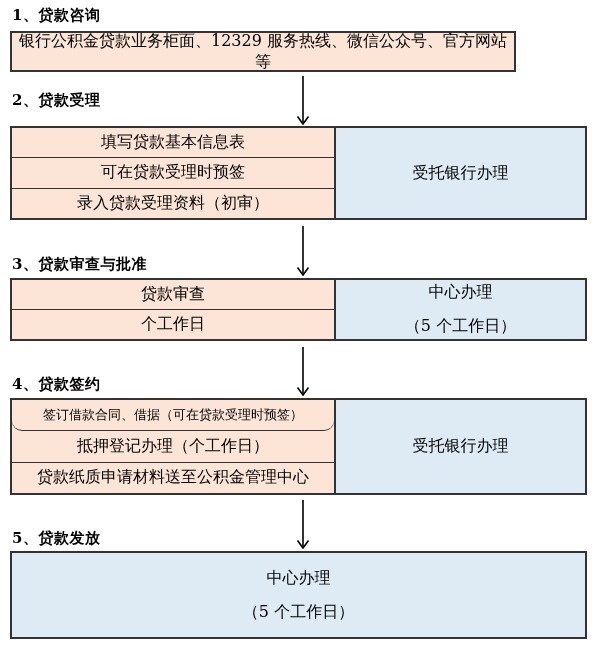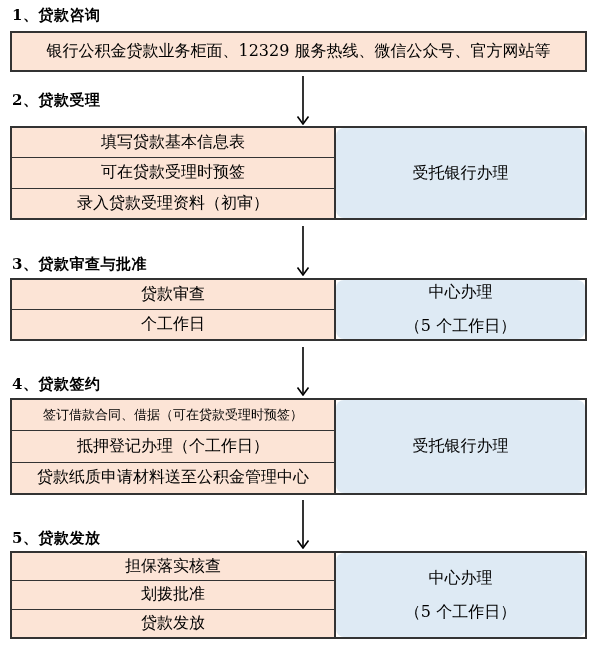--- a/index.html
+++ b/index.html
@@ -6,46 +6,46 @@
   .canvas{
     position:relative;width:600px;height:650px;background:var(--background,#ffffff);
     font-family:"DejaVu Serif","Liberation Serif",serif;color:var(--text,#000);
     overflow:hidden;
   }
   .heading{
     position:absolute;left:12px;font-size:15px;font-weight:bold;
     white-space:nowrap;letter-spacing:0.5px;
   }
   .flow-box{
-    position:absolute;left:10px;width:577px;box-sizing:border-box;
+    position:absolute;left:10px;width:506px;box-sizing:border-box;
     border:2px solid var(--border,#333);background:var(--step-fill,#fce4d6);
     display:flex;align-items:center;justify-content:center;
     font-size:16px;text-align:center;
   }
   .flow-table{
     position:absolute;left:10px;width:577px;box-sizing:border-box;
     border:2px solid var(--border,#333);display:flex;align-items:stretch;
   }
   .steps-col{
     width:324px;box-sizing:border-box;background:var(--step-fill,#fce4d6);
     border-right:2px solid var(--border,#333);
     display:flex;flex-direction:column;
   }
   .step-row{
     flex:1;display:flex;align-items:center;justify-content:center;
     font-size:16px;text-align:center;
     border-bottom:1.5px solid var(--border,#333);
     padding:0 11px;box-sizing:border-box;
   }
   .step-row:last-child{border-bottom:none;}
-  .step-row.small{font-size:13px;}
+  .step-row.small{font-size:13px;border-radius:10px;}
   .handler-col{
     flex:1;background:var(--handler-fill,#deeaf4);
     display:flex;flex-direction:column;align-items:center;justify-content:center;
-    row-gap:13px;font-size:16px;text-align:right;border-radius:8px;
+    row-gap:13px;font-size:16px;text-align:right;
   }
   .arrow{position:absolute;left:295px;}
 </style>
 </head>
 <body>
 
 <div class="canvas">
 
   <div class="heading" style="top:6px">1、贷款咨询</div>
   <div class="flow-box" style="top:31px;height:41px">银行公积金贷款业务柜面、12329 服务热线、微信公众号、官方网站等</div>
@@ -101,24 +101,19 @@
     </div>
   </div>
 
   <svg class="arrow" style="top:500px" width="16" height="49" viewBox="0 0 16 49">
     <line x1="8" y1="0" x2="8" y2="46.5" stroke="#000" stroke-width="1.6"></line>
     <polyline points="2.5,40.5 8,48 13.5,40.5" fill="none" stroke="#000" stroke-width="1.6"></polyline>
   </svg>
 
   <div class="heading" style="top:529px">5、贷款发放</div>
   <div class="flow-table" style="top:551px;height:88px">
-    <div class="steps-col">
-      <div class="step-row">担保落实核查</div>
-      <div class="step-row">划拨批准</div>
-      <div class="step-row">贷款发放</div>
-    </div>
     <div class="handler-col">
       <div>中心办理</div>
       <div>（5 个工作日）</div>
     </div>
   </div>
 
 </div>
 
 </body></html>

